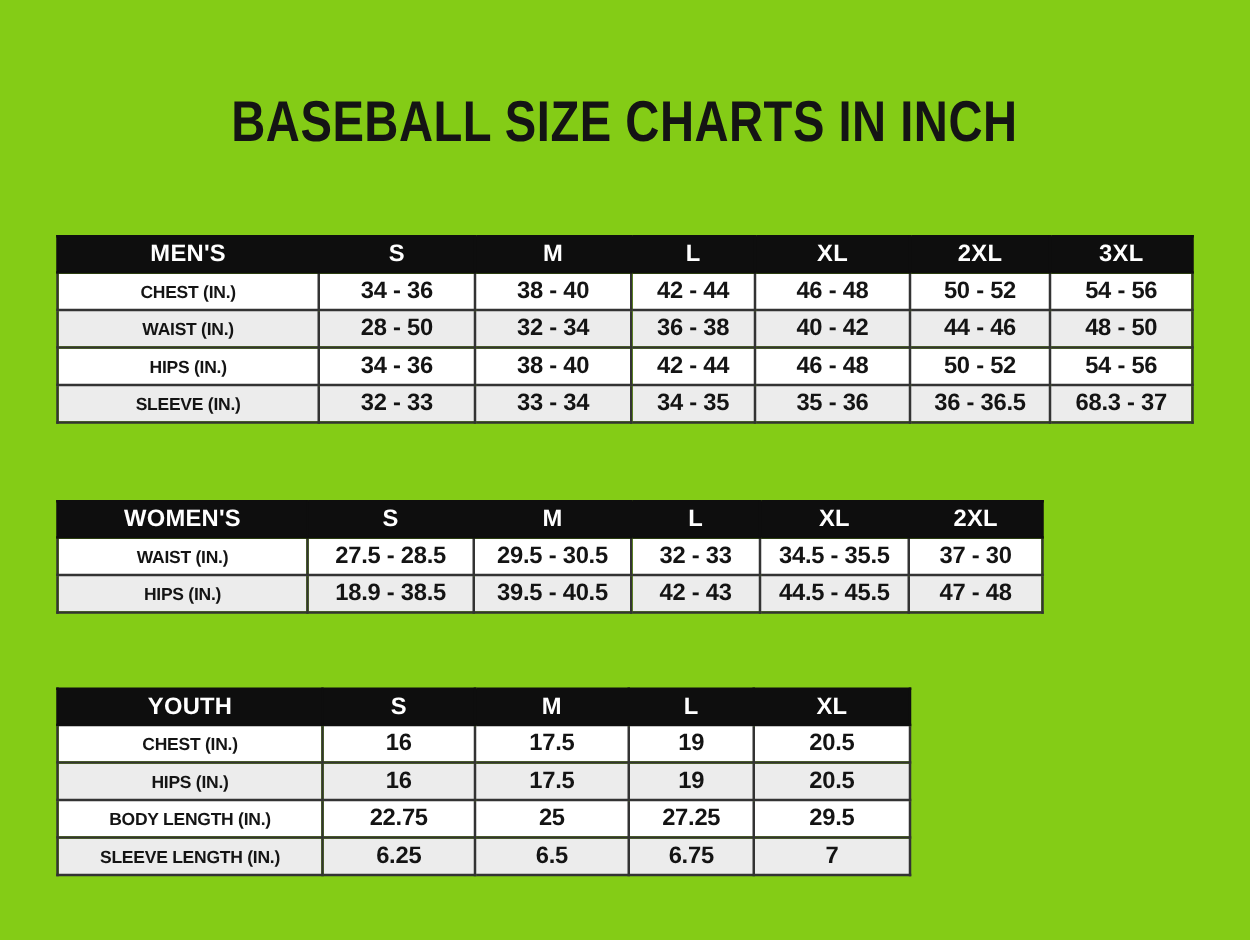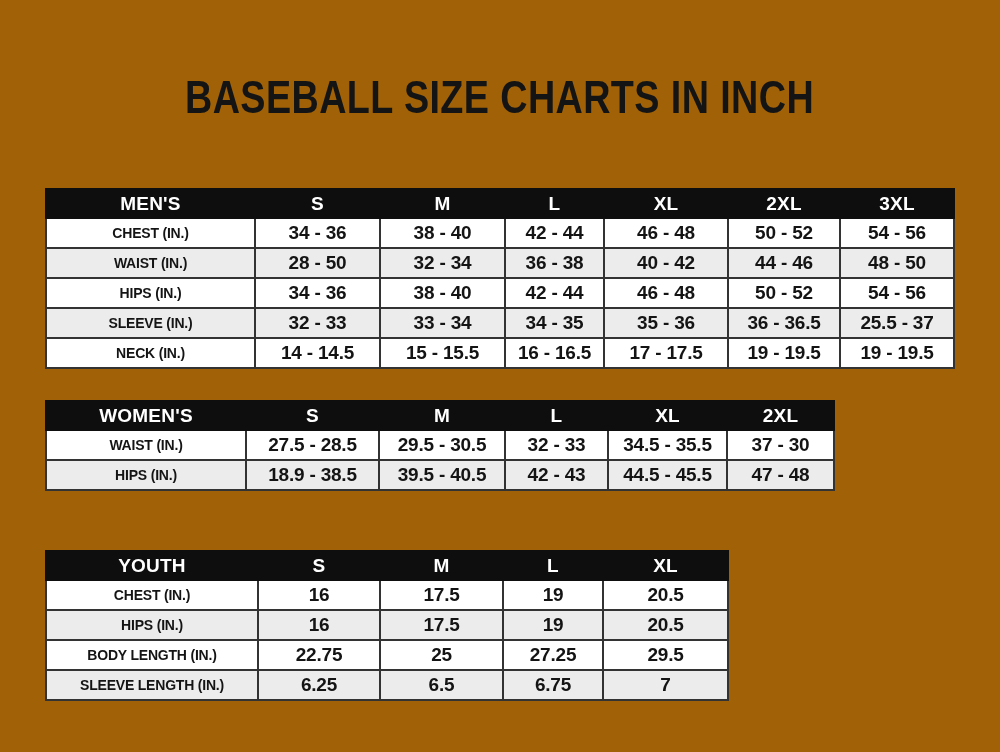--- a/index.html
+++ b/index.html
@@ -5,21 +5,21 @@
   html, body {
     margin: 0;
     padding: 0;
     background: #ffffff;
     font-family: "Liberation Sans", sans-serif;
   }
   .page {
     position: relative;
     width: 1000px;
     height: 752px;
-    background: #a16207;
+    background: #84cc16;
     overflow: hidden;
   }
   .title-wrap {
     position: absolute;
     top: 70px;
     left: 0;
     width: 1000px;
     text-align: center;
   }
   .title {
@@ -128,30 +128,21 @@
           <td class="value-cell">50 - 52</td>
           <td class="value-cell">54 - 56</td>
         </tr>
         <tr>
           <td class="row-label">SLEEVE (IN.)</td>
           <td class="value-cell">32 - 33</td>
           <td class="value-cell">33 - 34</td>
           <td class="value-cell">34 - 35</td>
           <td class="value-cell">35 - 36</td>
           <td class="value-cell">36 - 36.5</td>
-          <td class="value-cell">25.5 - 37</td>
-        </tr>
-        <tr>
-          <td class="row-label">NECK (IN.)</td>
-          <td class="value-cell">14 - 14.5</td>
-          <td class="value-cell">15 - 15.5</td>
-          <td class="value-cell">16 - 16.5</td>
-          <td class="value-cell">17 - 17.5</td>
-          <td class="value-cell">19 - 19.5</td>
-          <td class="value-cell">19 - 19.5</td>
+          <td class="value-cell">68.3 - 37</td>
         </tr>
       </tbody>
   </table>
 
   <table class="size-table" id="table-womens">
     <colgroup>
       <col style="width:200px">
         <col style="width:133px">
         <col style="width:126px">
       <col style="width:103px">

